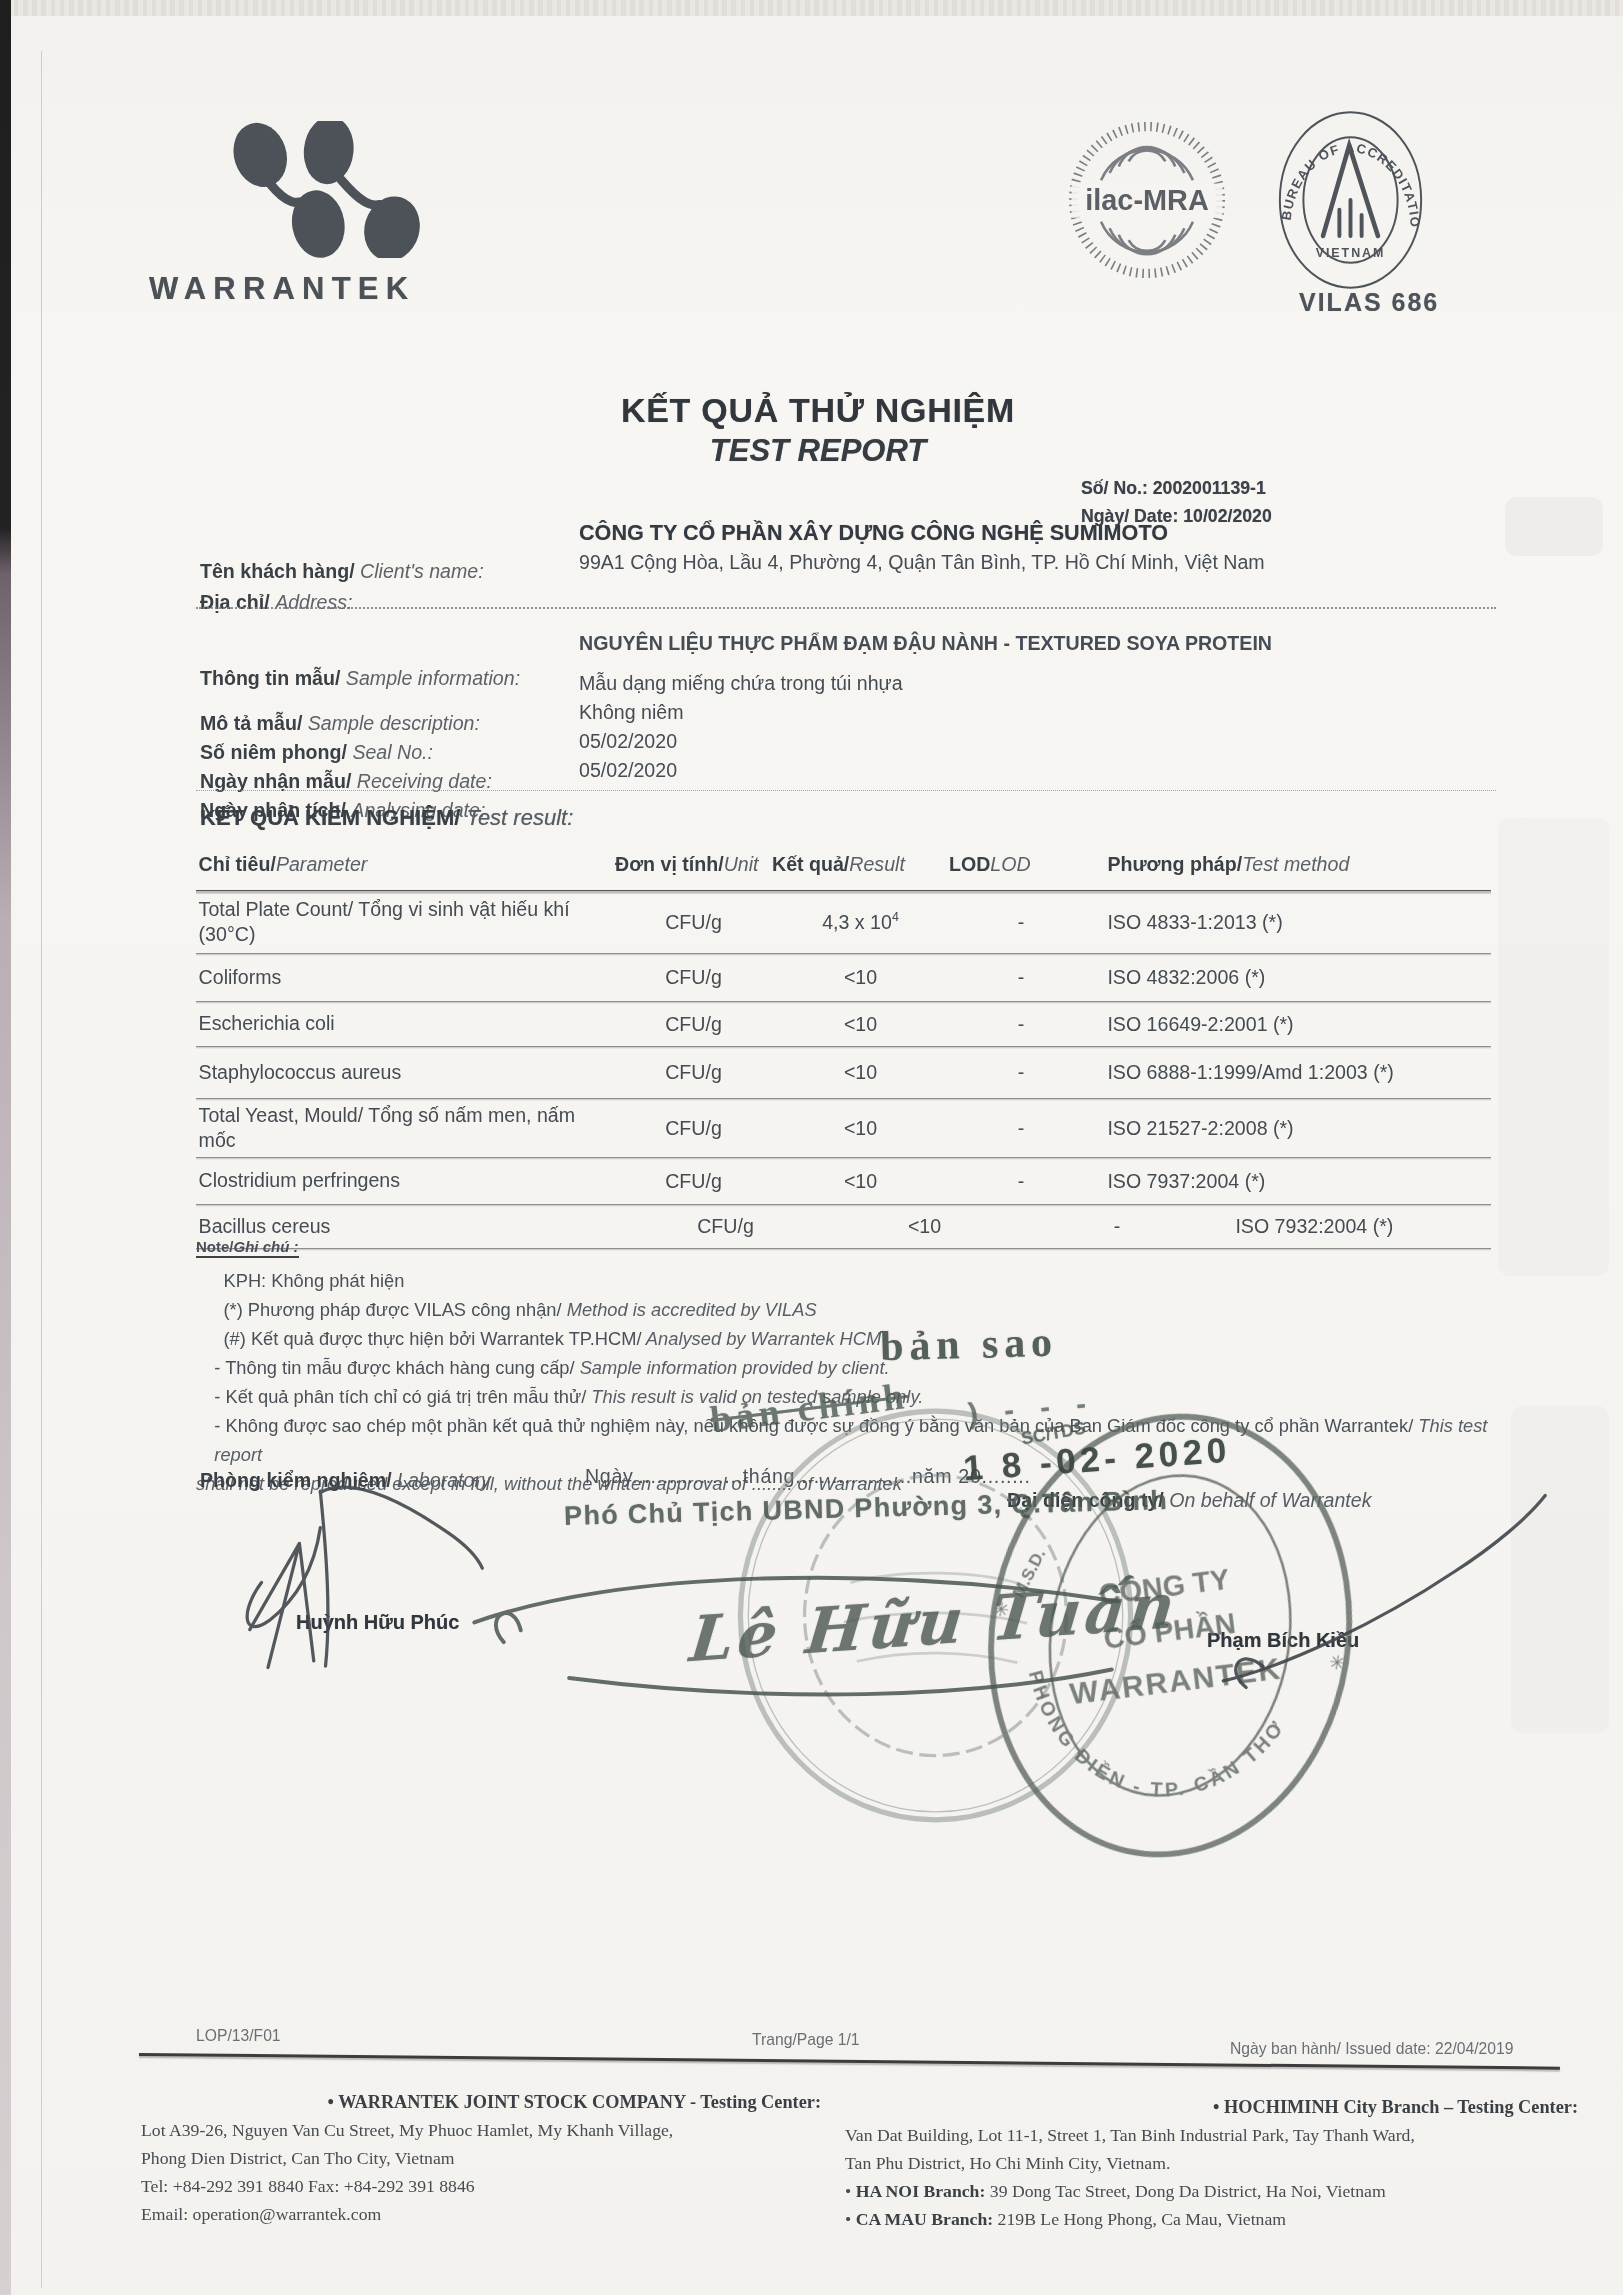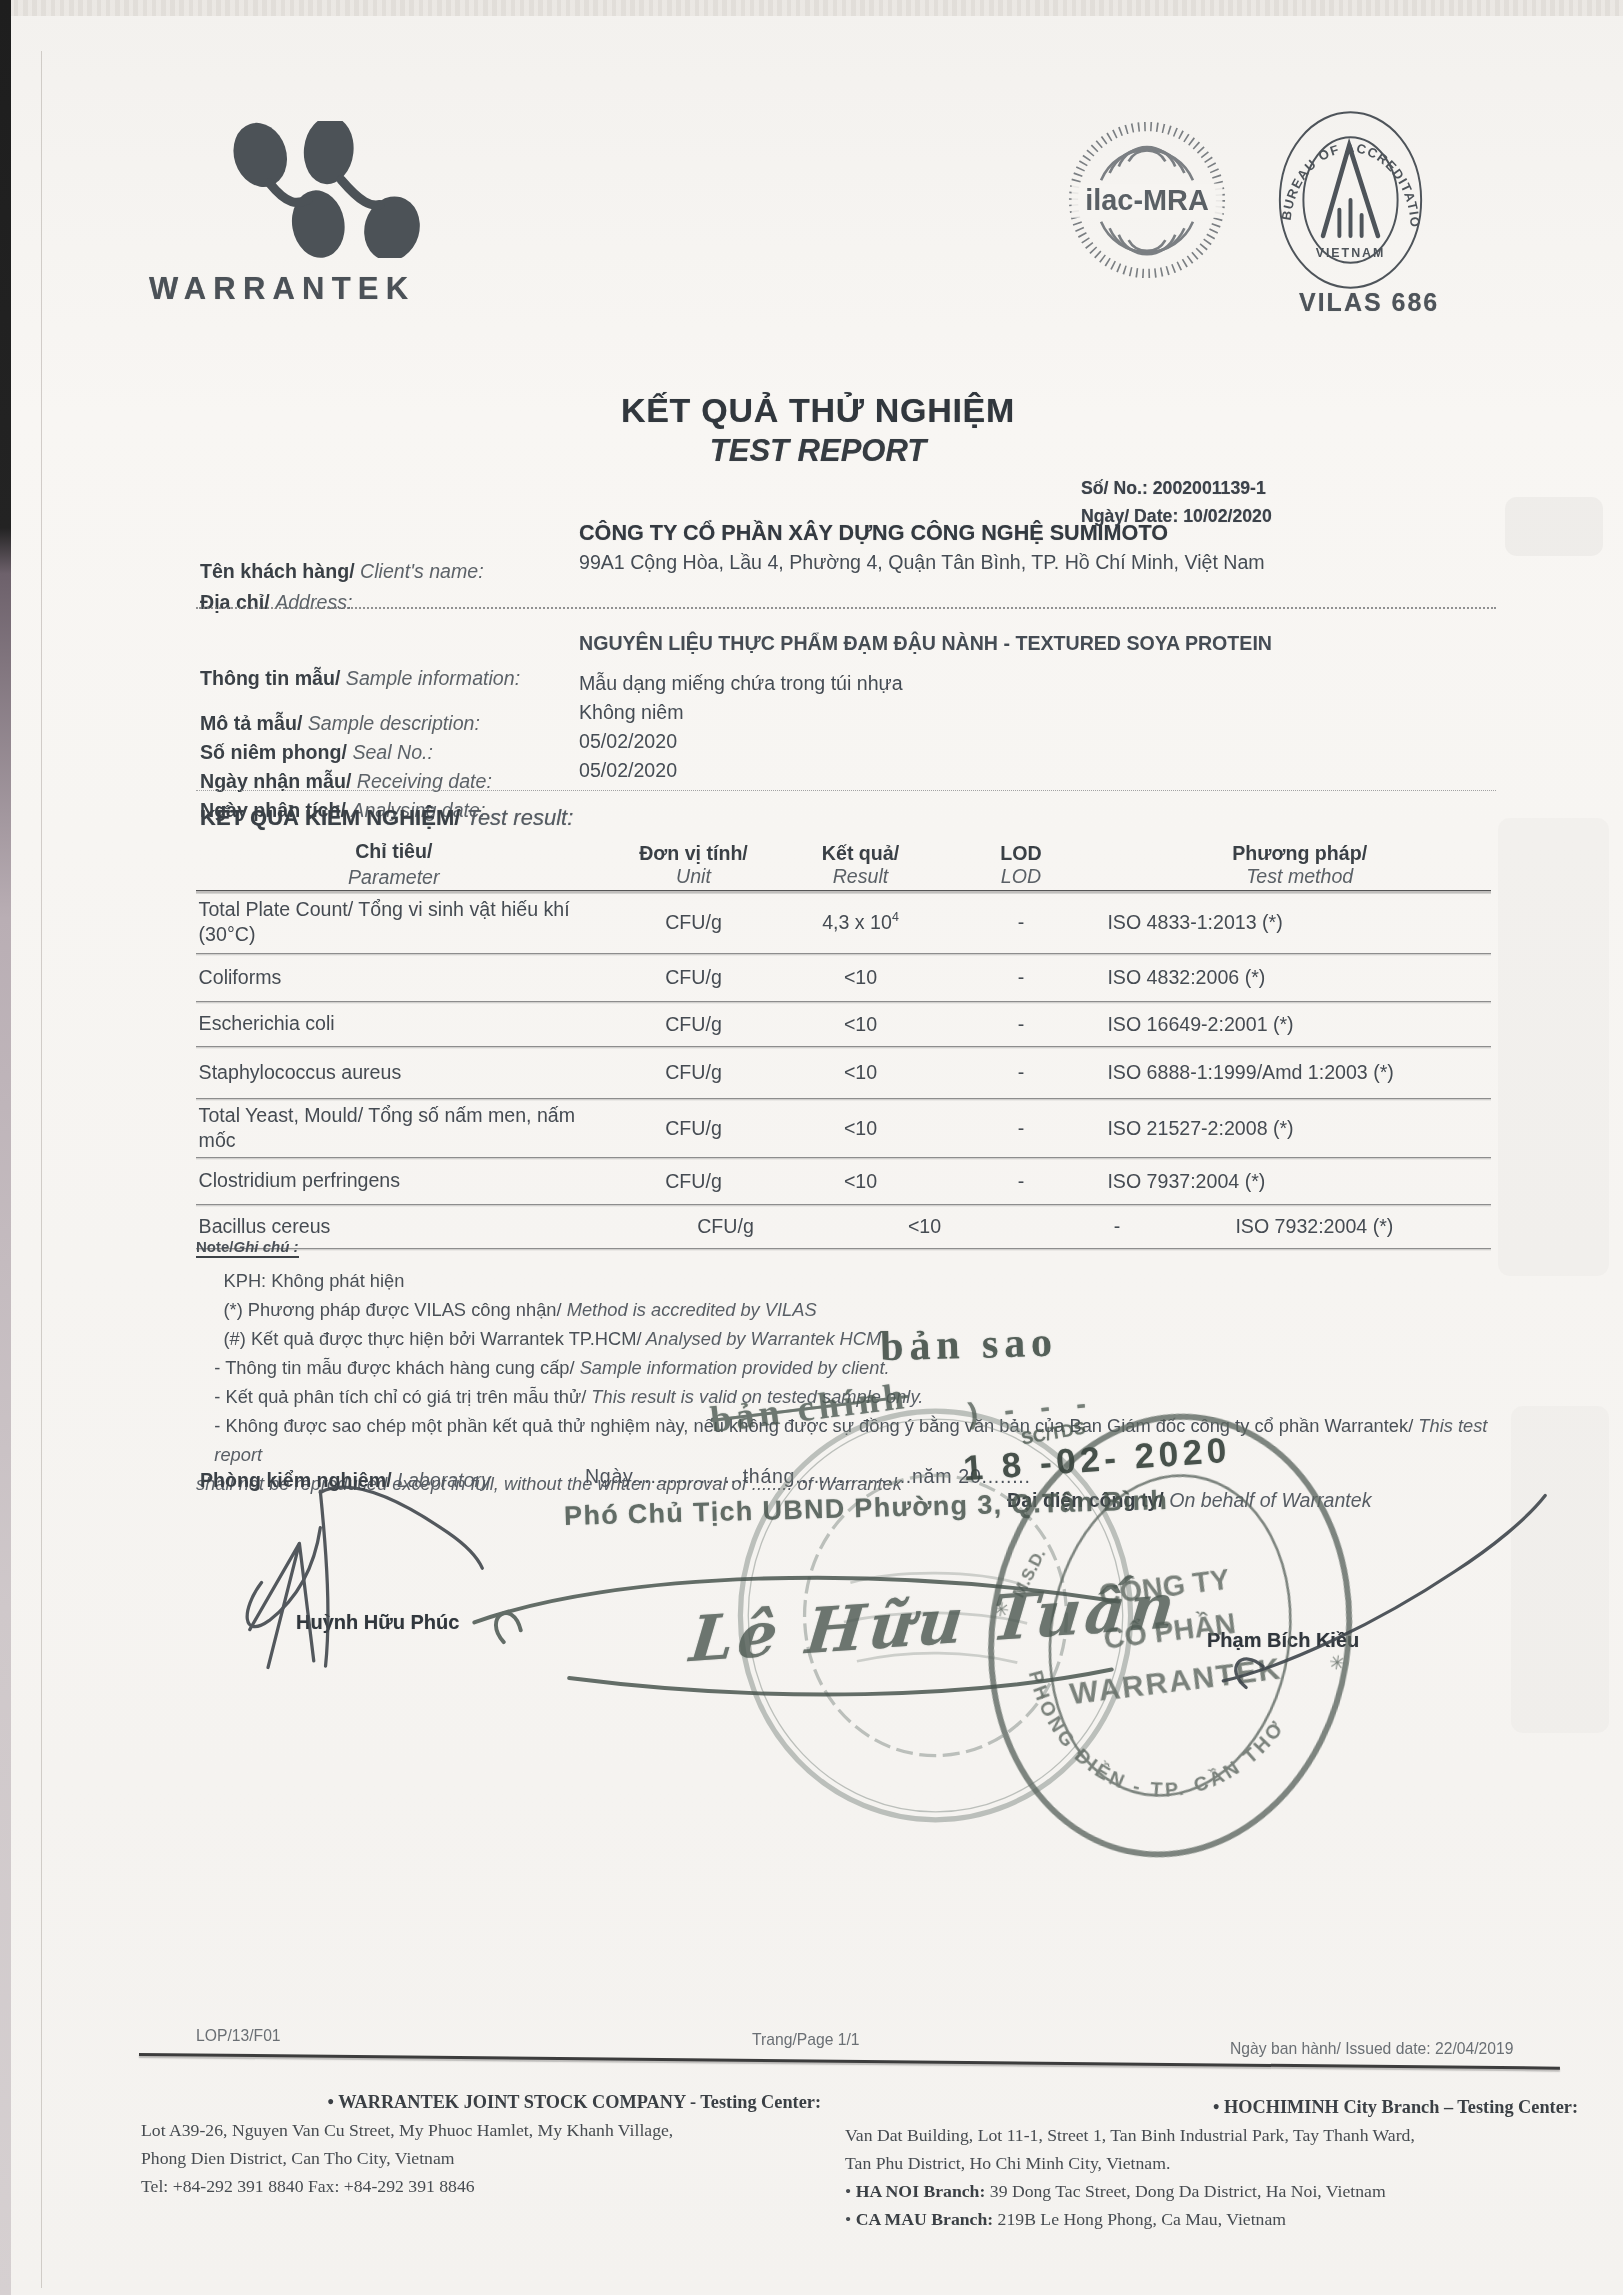--- a/index.html
+++ b/index.html
@@ -38,21 +38,21 @@
   .rtable{left:196px;top:839px;width:1295px;}
   .trow{display:flex;align-items:stretch;border-bottom:0.7px solid #8d8d8d;box-shadow:0 1.3px 0 rgba(140,140,140,.35);}
   .trow.head{border-bottom:1.3px solid #555;box-shadow:0 2.6px 0 rgba(90,90,90,.35);}
   .tc{display:flex;align-items:center;font-size:19.6px;color:#454b52;}
   .tc.p{flex:0 0 419px;justify-content:flex-start;text-align:left;line-height:1.3;padding:5.2px 26px 5.2px 2.6px;box-sizing:border-box;}
   .tc.u{flex:0 0 157px;justify-content:center;text-align:center;}
   .tc.r{flex:0 0 177px;justify-content:center;text-align:center;}
   .tc.l{flex:0 0 144px;justify-content:center;text-align:center;}
   .tc.m{flex:0 0 399px;justify-content:flex-start;text-align:left;padding-left:14.4px;box-sizing:border-box;}
   .tc sup{font-size:12.4px;margin-top:-9.2px;}
-  .hstack{display:flex;flex-direction:column;width:100%;text-align:center;}
+  .hstack{display:flex;flex-direction:row;width:100%;text-align:center;}
   .tc.p .hstack{text-align:center;}
   .hstack b{font-weight:700;color:#3a4046;}
   .hstack i{font-style:italic;font-weight:400;color:#5a6066;}
   
   .notes{left:196px;top:1238px;width:1308px;font-size:18.3px;color:#4a5057;}
   .notes-h{font-size:15px;margin-bottom:11px;}
   .notes-h b{font-weight:700;border-bottom:2px solid #3d4247;padding-bottom:1.3px;}
   .notes-h i{font-style:italic;font-weight:700;border-bottom:2px solid #3d4247;padding-bottom:1.3px;}
   .nline{line-height:29px;}
   .nline i{font-style:italic;color:#585e65;}
@@ -392,20 +392,21 @@
   <div class="abs foot-small" style="left:196px;top:2027px;">LOP/13/F01</div>
   <div class="abs foot-small" style="left:752px;top:2031px;">Trang/Page 1/1</div>
   <div class="abs foot-small" style="left:1230px;top:2040px;">Ngày ban hành/ Issued date: 22/04/2019</div>
   <div class="abs foot-rule"></div>
 
   <div class="abs fcol" style="left:141px;top:2088px;width:680px;">
     <div class="fh"><span>•</span> <b>WARRANTEK JOINT STOCK COMPANY - Testing Center:</b></div>
     <div>Lot A39-26, Nguyen Van Cu Street, My Phuoc Hamlet, My Khanh Village,</div>
     <div>Phong Dien District, Can Tho City, Vietnam</div>
     <div>Tel: +84-292 391 8840        Fax: +84-292 391 8846</div>
+    <div>Email: operation@warrantek.com</div>
   </div>
 
   <div class="abs fcol" style="left:845px;top:2093px;width:733px;">
     <div class="fh"><span>•</span> <b>HOCHIMINH City Branch – Testing Center:</b></div>
     <div>Van Dat Building, Lot 11-1, Street 1, Tan Binh Industrial Park, Tay Thanh Ward,</div>
     <div>Tan Phu District, Ho Chi Minh City, Vietnam.</div>
     <div><span>•</span> <b>HA NOI Branch:</b><span> 39 Dong Tac Street, Dong Da District, Ha Noi, Vietnam</span></div>
     <div><span>•</span> <b>CA MAU Branch:</b><span> 219B Le Hong Phong, Ca Mau, Vietnam</span></div>
   </div>
 

